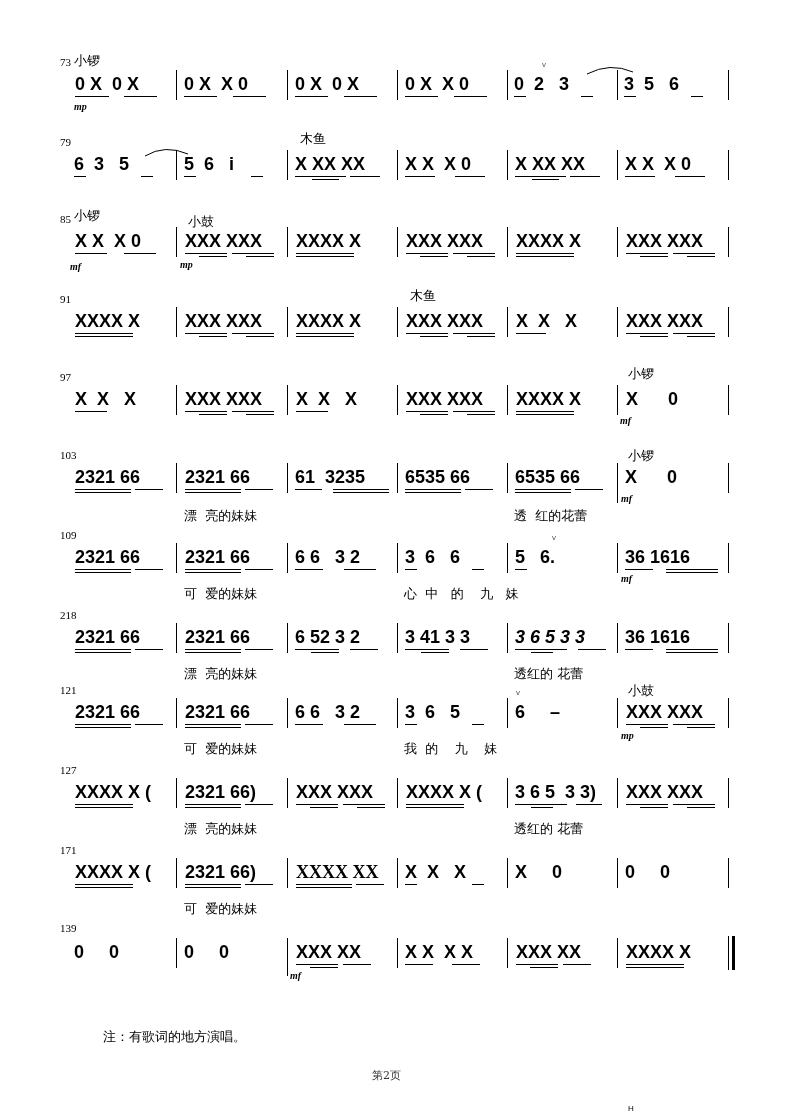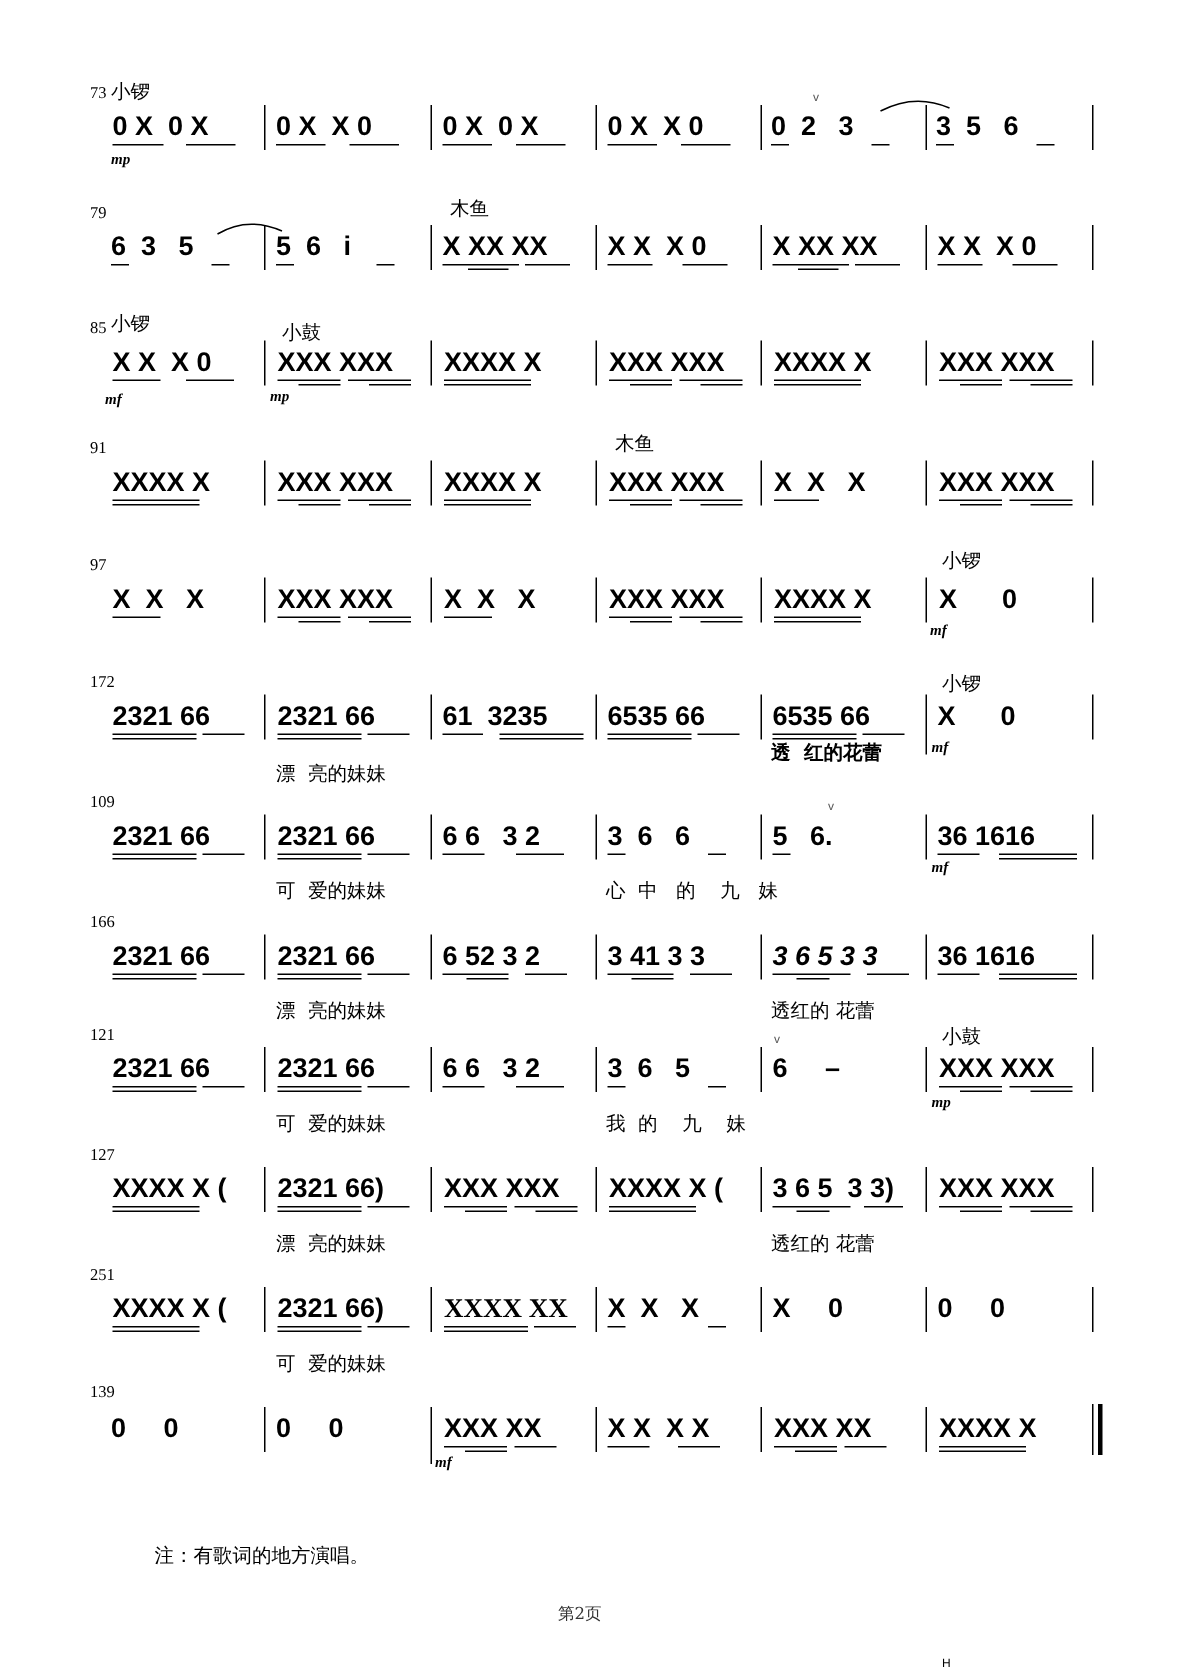--- a/index.html
+++ b/index.html
@@ -185,21 +185,21 @@
   <span class="notes" style="left:516px;top:24px;">XXXX X</span>
   <div class="ul1" style="left:516px;top:46px;width:58px;"></div>
     <div class="ul1" style="left:516px;top:49px;width:58px;"></div>
   <div class="bar" style="left:617px;top:20px;"></div>
   <span class="notes" style="left:626px;top:24px;">X      0</span>
   <span class="dyn" style="left:620px;top:50px;">mf</span>
   <div class="bar" style="left:728px;top:20px;"></div>
 </div>
 
 <div class="system" style="top:445px;">
-  <span class="mnum" style="top:4px;">172</span>
+  <span class="mnum" style="top:4px;">103</span>
   <span class="instr" style="left:628px;top:2px;">小锣</span>
   <span class="notes" style="left:75px;top:22px;">2321 66</span>
   <div class="ul1" style="left:75px;top:44px;width:56px;"></div>
     <div class="ul1" style="left:75px;top:47px;width:56px;"></div>
     <div class="ul1" style="left:135px;top:44px;width:28px;"></div>
   <div class="bar" style="left:176px;top:18px;"></div>
   <span class="notes" style="left:185px;top:22px;">2321 66</span>
   <div class="ul1" style="left:185px;top:44px;width:56px;"></div>
     <div class="ul1" style="left:185px;top:47px;width:56px;"></div>
     <div class="ul1" style="left:245px;top:44px;width:28px;"></div>
@@ -216,21 +216,21 @@
   <div class="bar" style="left:507px;top:18px;"></div>
   <span class="notes" style="left:515px;top:22px;">6535 66</span>
   <div class="ul1" style="left:515px;top:44px;width:56px;"></div>
     <div class="ul1" style="left:515px;top:47px;width:56px;"></div>
     <div class="ul1" style="left:575px;top:44px;width:28px;"></div>
   <div class="bar" style="left:617px;top:18px;height:40px;"></div>
   <span class="notes" style="left:625px;top:22px;">X      0</span>
   <span class="dyn" style="left:621px;top:48px;">mf</span>
   <div class="bar" style="left:728px;top:18px;"></div>
   <span class="lyr" style="left:184px;top:62px;">漂  亮的妹妹</span>
-  <span class="lyr" style="left:514px;top:48px;font-weight:bold;">透  红的花蕾</span>
+  <span class="lyr" style="left:514px;top:62px;">透  红的花蕾</span>
 </div>
 
 <div class="system" style="top:525px;">
   <span class="mnum" style="top:4px;">109</span>
   <span class="notes" style="left:75px;top:22px;">2321 66</span>
   <div class="ul1" style="left:75px;top:44px;width:56px;"></div>
     <div class="ul1" style="left:75px;top:47px;width:56px;"></div>
     <div class="ul1" style="left:135px;top:44px;width:28px;"></div>
   <div class="bar" style="left:176px;top:18px;"></div>
   <span class="notes" style="left:185px;top:22px;">2321 66</span>
@@ -254,21 +254,21 @@
   <div class="ul1" style="left:625px;top:44px;width:28px;"></div>
     <div class="ul1" style="left:666px;top:44px;width:52px;"></div>
     <div class="ul1" style="left:666px;top:47px;width:52px;"></div>
   <span class="dyn" style="left:621px;top:48px;">mf</span>
   <div class="bar" style="left:728px;top:18px;"></div>
   <span class="lyr" style="left:184px;top:60px;">可  爱的妹妹</span>
   <span class="lyr" style="left:404px;top:60px;">心  中   的    九   妹</span>
 </div>
 
 <div class="system" style="top:605px;">
-  <span class="mnum" style="top:4px;">166</span>
+  <span class="mnum" style="top:4px;">218</span>
   <span class="notes" style="left:75px;top:22px;">2321 66</span>
   <div class="ul1" style="left:75px;top:44px;width:56px;"></div>
     <div class="ul1" style="left:75px;top:47px;width:56px;"></div>
     <div class="ul1" style="left:135px;top:44px;width:28px;"></div>
   <div class="bar" style="left:176px;top:18px;"></div>
   <span class="notes" style="left:185px;top:22px;">2321 66</span>
   <div class="ul1" style="left:185px;top:44px;width:56px;"></div>
     <div class="ul1" style="left:185px;top:47px;width:56px;"></div>
     <div class="ul1" style="left:245px;top:44px;width:28px;"></div>
   <div class="bar" style="left:287px;top:18px;"></div>
@@ -361,21 +361,21 @@
   <div class="ul1" style="left:626px;top:44px;width:42px;"></div>
     <div class="ul1" style="left:640px;top:47px;width:28px;"></div>
     <div class="ul1" style="left:673px;top:44px;width:42px;"></div>
     <div class="ul1" style="left:687px;top:47px;width:28px;"></div>
   <div class="bar" style="left:728px;top:18px;"></div>
   <span class="lyr" style="left:184px;top:60px;">漂  亮的妹妹</span>
   <span class="lyr" style="left:514px;top:60px;">透红的 花蕾</span>
 </div>
 
 <div class="system" style="top:840px;">
-  <span class="mnum" style="top:4px;">251</span>
+  <span class="mnum" style="top:4px;">171</span>
   <span class="notes" style="left:75px;top:22px;">XXXX X (</span>
   <div class="ul1" style="left:75px;top:44px;width:58px;"></div>
     <div class="ul1" style="left:75px;top:47px;width:58px;"></div>
   <div class="bar" style="left:176px;top:18px;"></div>
   <span class="notes" style="left:185px;top:22px;">2321 66)</span>
   <div class="ul1" style="left:185px;top:44px;width:56px;"></div>
     <div class="ul1" style="left:185px;top:47px;width:56px;"></div>
     <div class="ul1" style="left:245px;top:44px;width:28px;"></div>
   <div class="bar" style="left:287px;top:18px;"></div>
   <span class="notes" style="left:296px;top:22px;font-family:Liberation Serif, serif;">XXXX XX</span>

